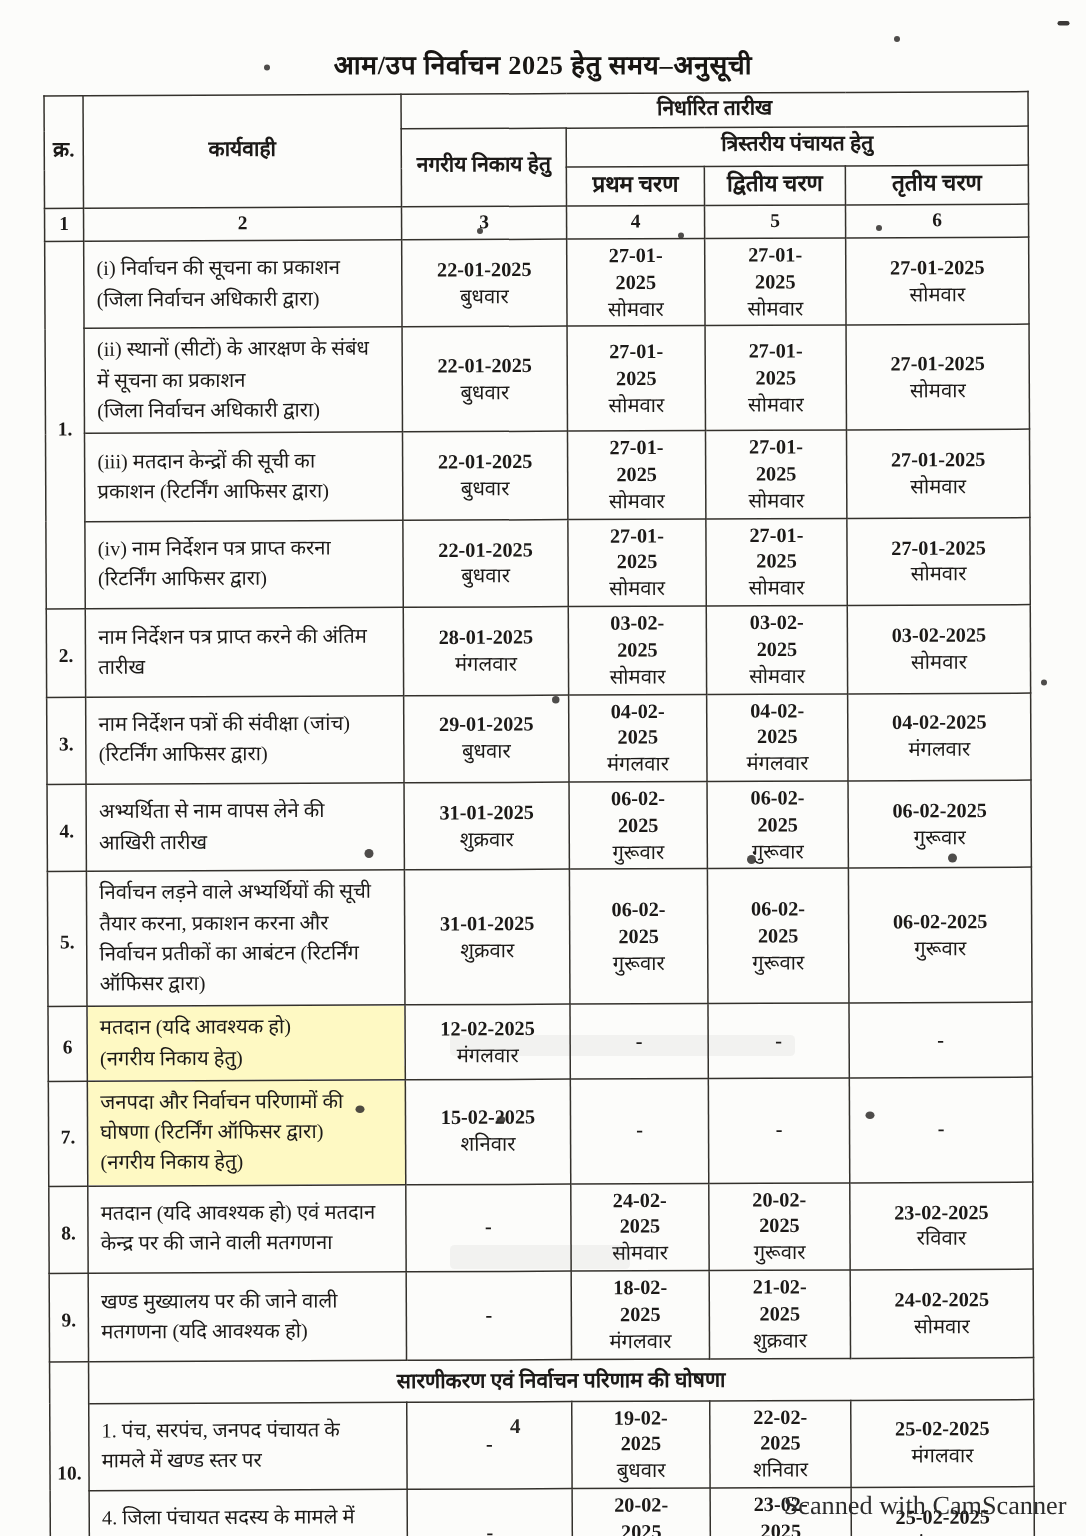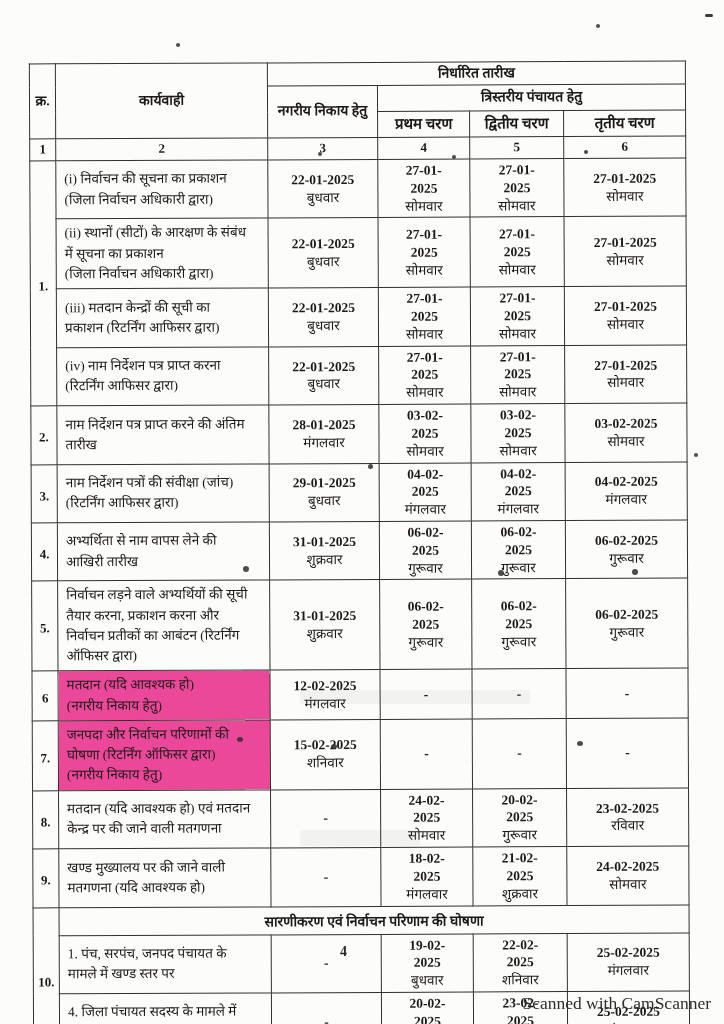--- a/index.html
+++ b/index.html
@@ -55,21 +55,21 @@
     padding-top: 5px;
   }
   td.act {
     font-size: 13.5px;
     line-height: 1.5;
     padding: 4px 4px 4px 8px;
     white-space: pre-line;
     text-align: left;
     margin-top: 32px;
   }
-  td.act.shade { background: #ec4899; }
+  td.act.shade { background: #fef9c3; }
   td.grp {
     font-size: 14px;
     font-weight: bold;
     text-align: center;
     padding: 2px;
   }
   td.dt {
     text-align: center;
     font-size: 13.5px;
     padding: 2px 16px;
@@ -97,20 +97,21 @@
   .smudge {
     position: absolute; background: rgba(90,88,80,0.06);
     border-radius: 3px;
   }
 </style>
 </head>
 <body>
 
 <div class="page">
 
+  <div class="doc-title">आम/उप निर्वाचन 2025 हेतु समय–अनुसूची</div>
 
   <table class="schedule">
     <colgroup>
       <col style="width:26px">
         <col style="width:212px">
         <col style="width:110px">
       <col style="width:92px">
         <col style="width:94px">
         <col style="width:122px">
     </colgroup>

